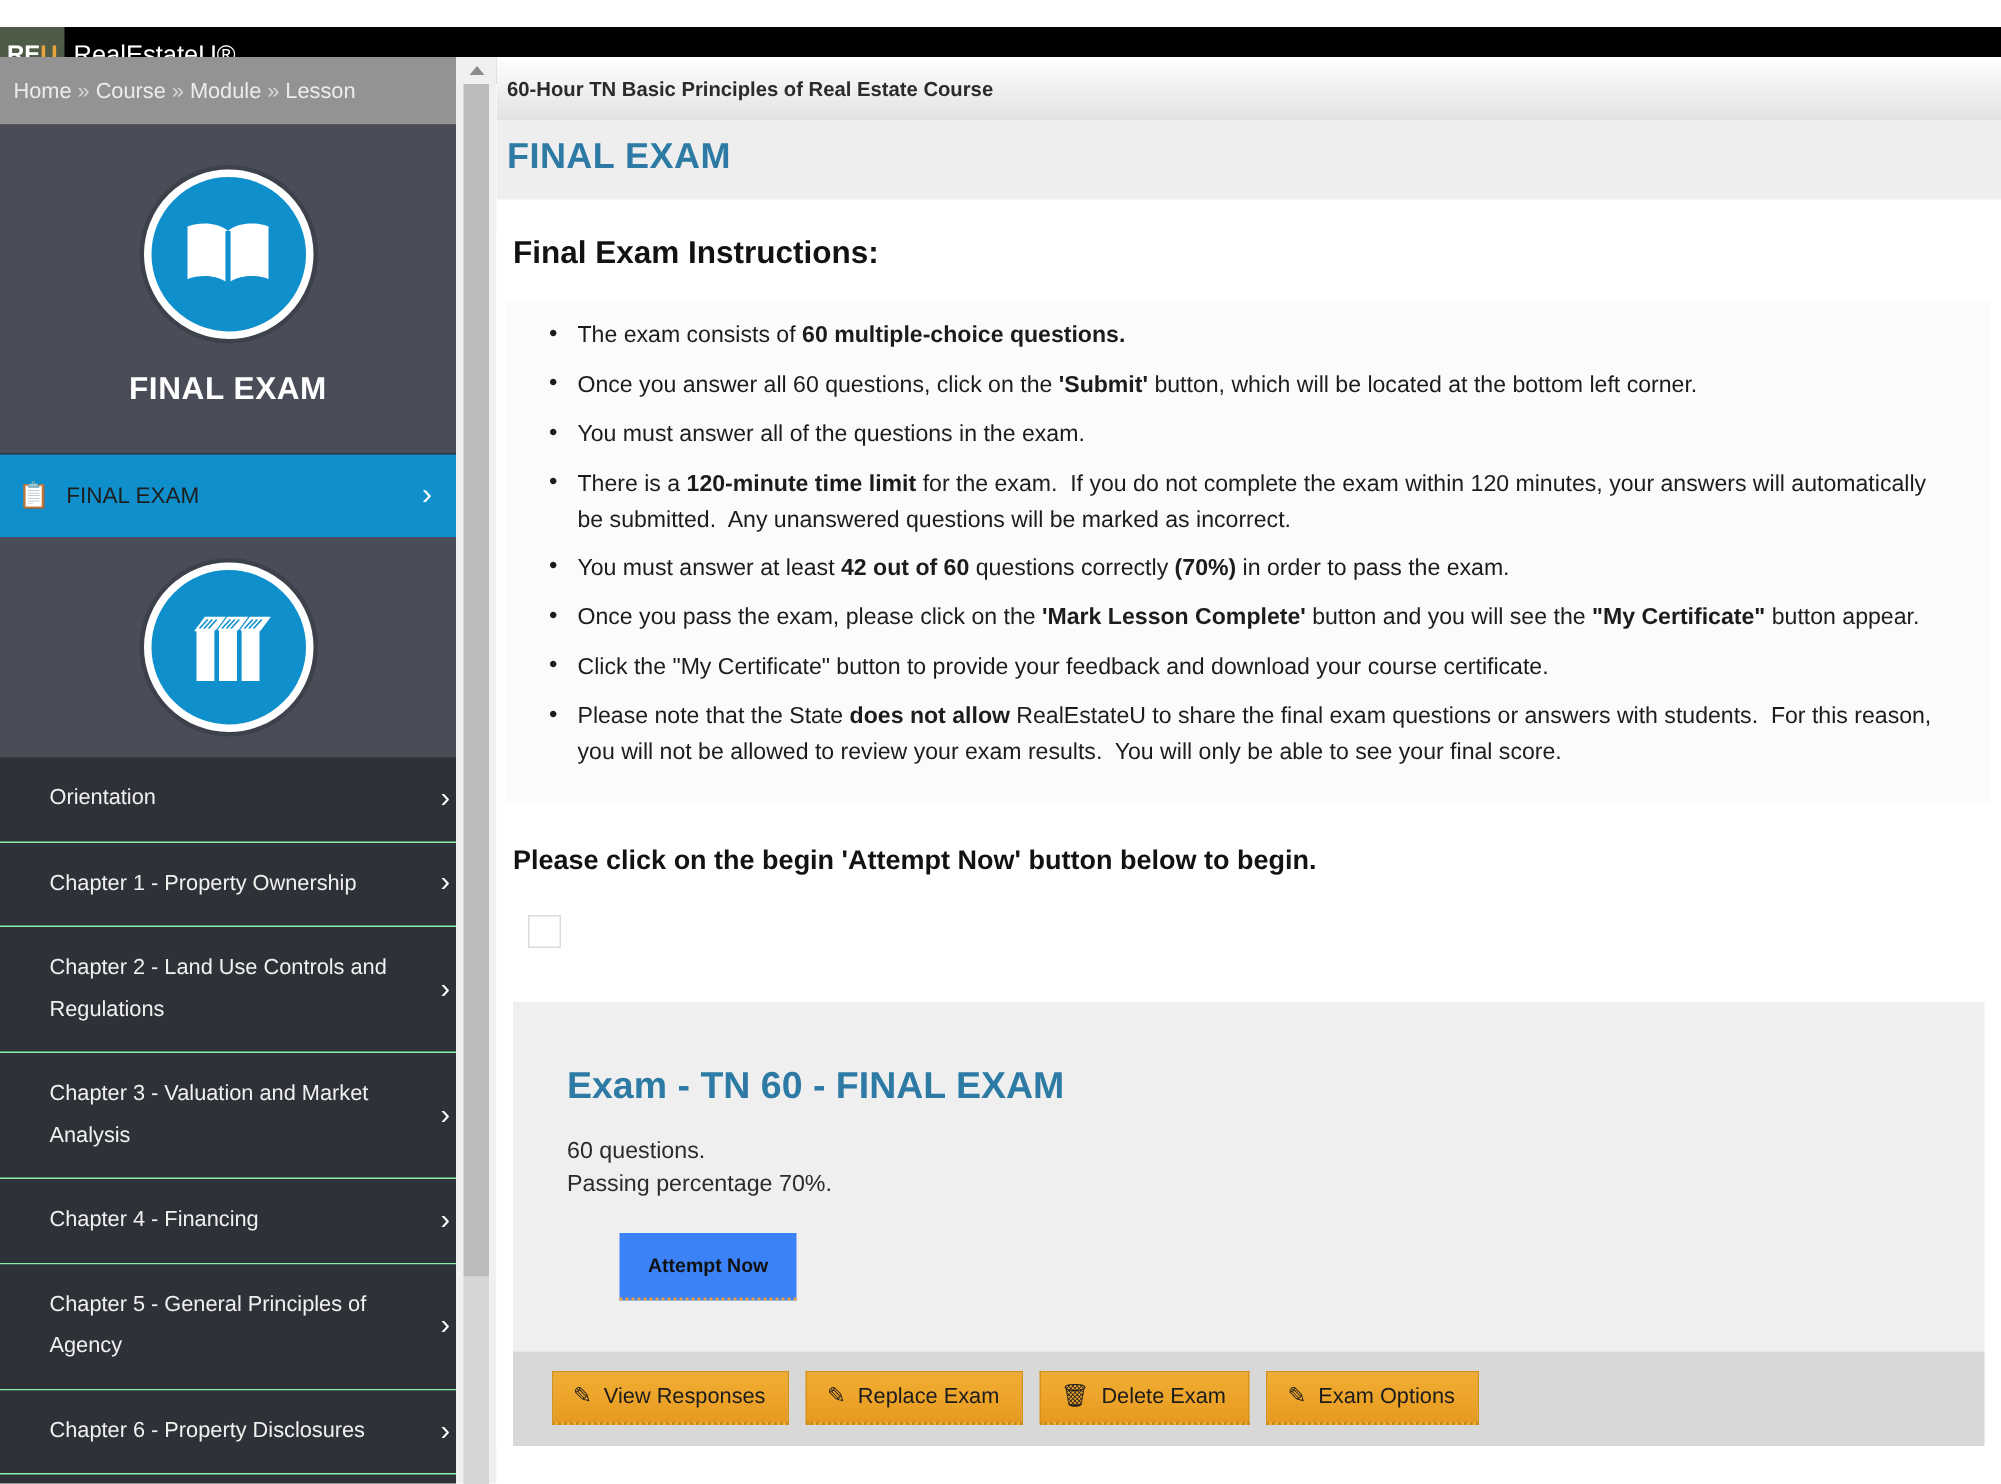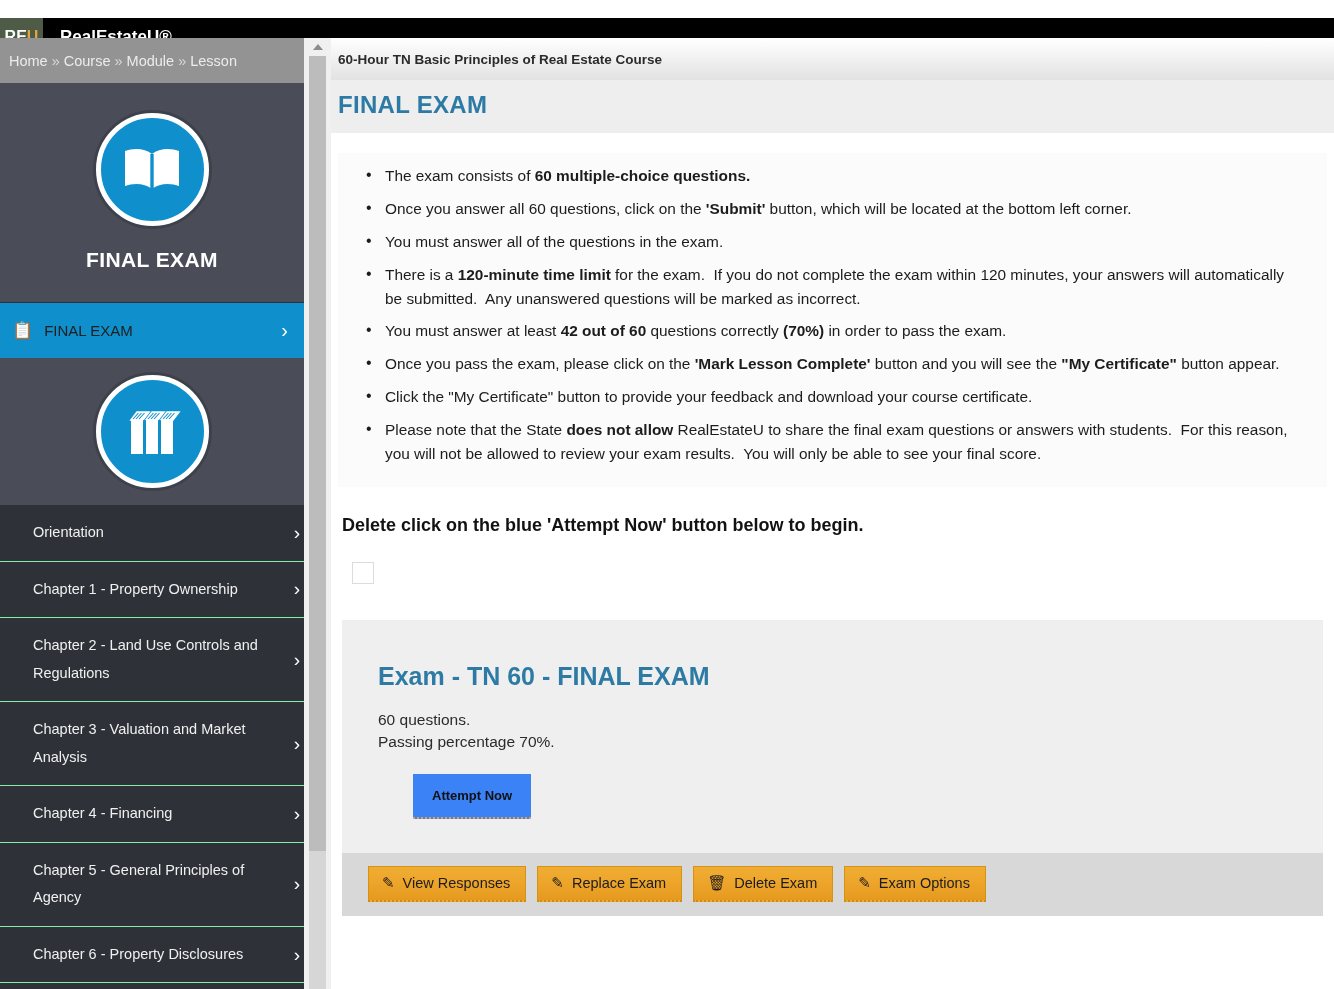--- a/index.html
+++ b/index.html
@@ -22,22 +22,22 @@
     width: 43px; height: 38px;
     background: #4e5b47;
     color: #ffffff;
     font-weight: bold; font-size: 16px;
     display: flex; align-items: center; justify-content: center;
     letter-spacing: 0px;
     font-family: "Liberation Sans", sans-serif;
   }
   #logo-mark .u { color: #e8a33d; }
   #brand-name {
-    color: #ffffff; font-size: 17px; font-weight: bold;
-    margin-left: 17px;
+    color: #ffffff; font-size: 17px; font-weight: normal;
+    margin-left: 6px;
   }
 
   
   #sidebar {
     position: absolute; left: 0; top: 38px;
     width: 304px; height: 951px;
     background: #2f3138;
     overflow: hidden;
   }
   #breadcrumb {
@@ -347,35 +347,36 @@
   <div id="course-bar">
     <span>60-Hour TN Basic Principles of Real Estate Course</span>
   </div>
 
   <div id="page-title-bar">
     <div id="page-title">FINAL EXAM</div>
   </div>
 
   <div id="content-body">
 
+    <div id="instructions-heading">Final Exam Instructions:</div>
 
     <div id="instructions-panel">
       <ul id="instructions-list">
           <li>The exam consists of <b>60 multiple-choice questions.</b></li>
           <li>Once you answer all 60 questions, click on the <b>'Submit'</b> button, which will be located at the bottom left corner.</li>
           <li>You must answer all of the questions in the exam.</li>
           <li>There is a <b>120-minute time limit</b> for the exam.&nbsp; If you do not complete the exam within 120 minutes, your answers will automatically be submitted.&nbsp; Any unanswered questions will be marked as incorrect.</li>
           <li>You must answer at least <b>42 out of 60</b> questions correctly <b>(70%)</b> in order to pass the exam.</li>
           <li>Once you pass the exam, please click on the <b>'Mark Lesson Complete'</b> button and you will see the <b>"My Certificate"</b> button appear.</li>
           <li>Click the "My Certificate" button to provide your feedback and download your course certificate.</li>
           <li>Please note that the State <b>does not allow</b> RealEstateU to share the final exam questions or answers with students.&nbsp; For this reason, you will not be allowed to review your exam results.&nbsp; You will only be able to see your final score.</li>
         </ul>
     </div>
 
-    <div id="begin-note">Delete click on the blue 'Attempt Now' button below to begin.</div>
+    <div id="begin-note">Please click on the begin 'Attempt Now' button below to begin.</div>
 
     <div id="empty-box"></div>
 
     <div id="exam-card">
       <div id="exam-card-title">Exam - TN 60 - FINAL EXAM</div>
       <div class="exam-meta">60 questions.</div>
       <div class="exam-meta">Passing percentage 70%.</div>
       <button id="attempt-now">Attempt Now</button>
     </div>
 

